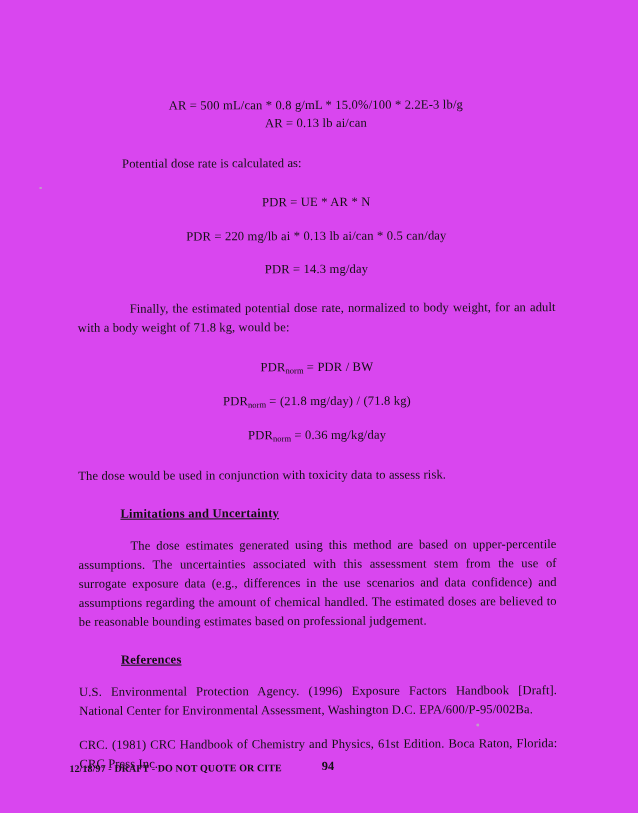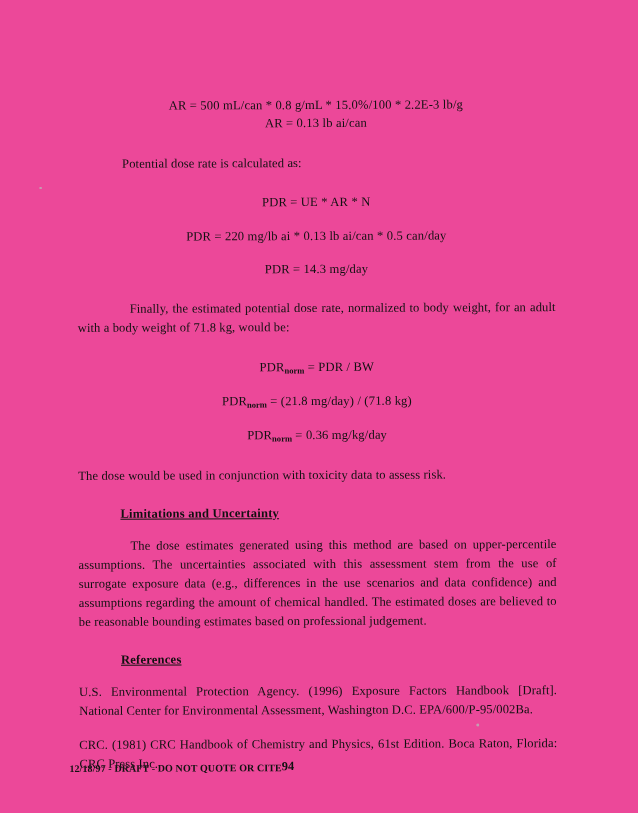--- a/index.html
+++ b/index.html
@@ -8,21 +8,21 @@
     background: #ffffff;
   }
   body {
     font-family: "Liberation Serif", "DejaVu Serif", serif;
     color: #111111;
   }
   .page {
     position: relative;
     width: 638px;
     height: 813px;
-    background: #ec4899;
+    background: #d946ef;
     overflow: hidden;
   }
   
   .scan {
     position: absolute;
     inset: 0;
     transform: rotate(-0.22deg);
     transform-origin: 50% 50%;
   }
   .content {
@@ -75,36 +75,36 @@
     font-size: 12.6px;
     line-height: 1.5;
     margin: 0;
     text-align: justify;
     letter-spacing: 0.1px;
   }
   sub {
     font-size: 0.68em;
     vertical-align: -0.28em;
     letter-spacing: 0;
-    font-weight: bold;
   }
   .footer {
     position: absolute;
     left: 68px;
     top: 757px;
     width: 500px;
   }
   .footer-note {
     display: inline-block;
     font-weight: bold;
     font-size: 10px;
     letter-spacing: 0.1px;
   }
   .footer-page {
     display: inline-block;
+    margin-left: 40px;
     font-size: 12.4px;
     font-weight: bold;
     vertical-align: 1px;
   }
   
   .speck {
     position: absolute;
     background: #b9b9b9;
     border-radius: 50%;
     opacity: 0.75;

